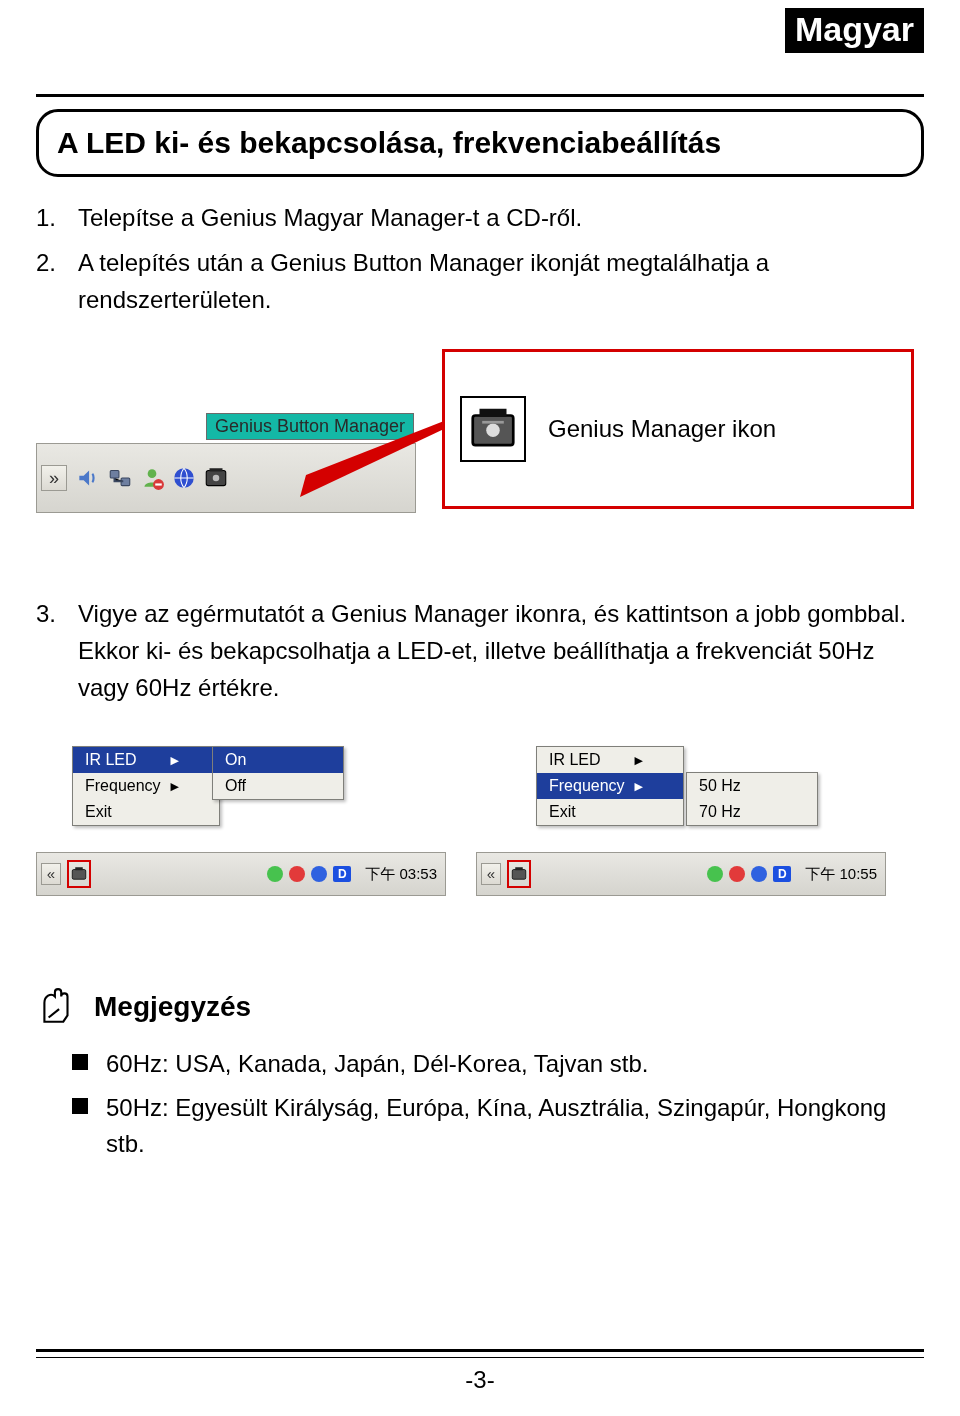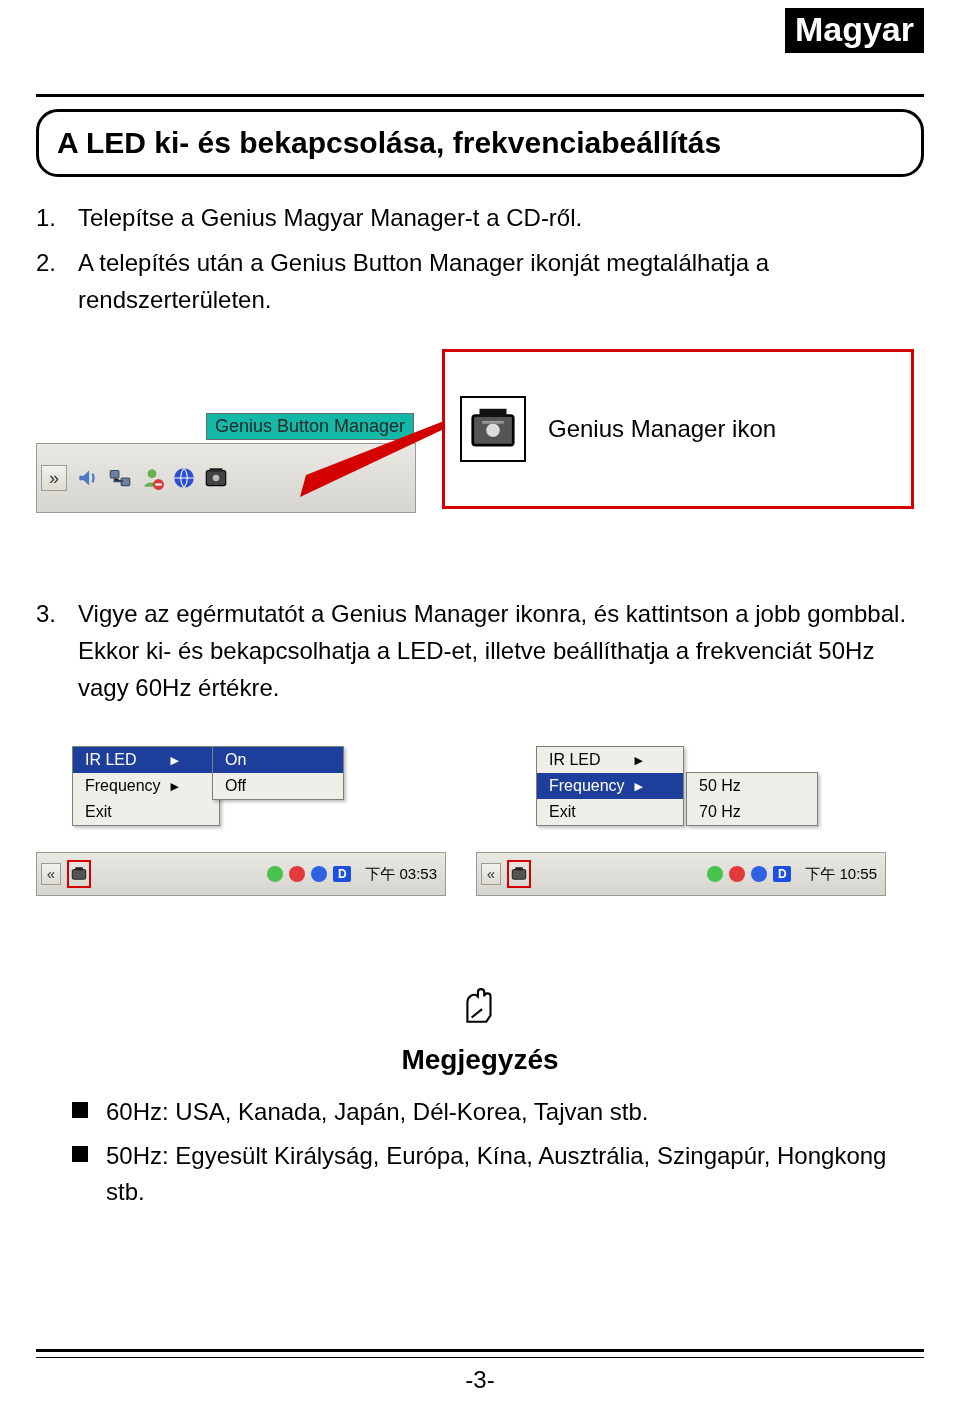--- a/index.html
+++ b/index.html
@@ -217,21 +217,21 @@
     color: #fff;
   }
   .ctx-menu .arrow { font-size: 11px; margin-left: 10px; }
   #ctxA1 { left: 36px; }
   #ctxA2 { left: 176px; top: 0; }
   #ctxB1 { left: 60px; }
   #ctxB2 { left: 210px; top: 26px; }
 
   
   .note-block { margin-top: 90px; }
-  .note-header { display: flex; align-items: center; gap: 16px; flex-direction: column; }
+  .note-header { display: flex; align-items: center; gap: 16px; }
   .note-icon { width: 42px; height: 42px; }
   .note-title { font-size: 28px; font-weight: bold; }
   .note-list { list-style: none; margin-top: 18px; padding-left: 36px; }
   .note-list li { display: flex; align-items: flex-start; gap: 18px; margin-bottom: 8px; line-height: 1.5; }
   .sq { width: 16px; height: 16px; background: #000; margin-top: 8px; flex-shrink: 0; }
 
   
   .bottom-rule {
     position: absolute;
     left: 36px; right: 36px; bottom: 64px;

